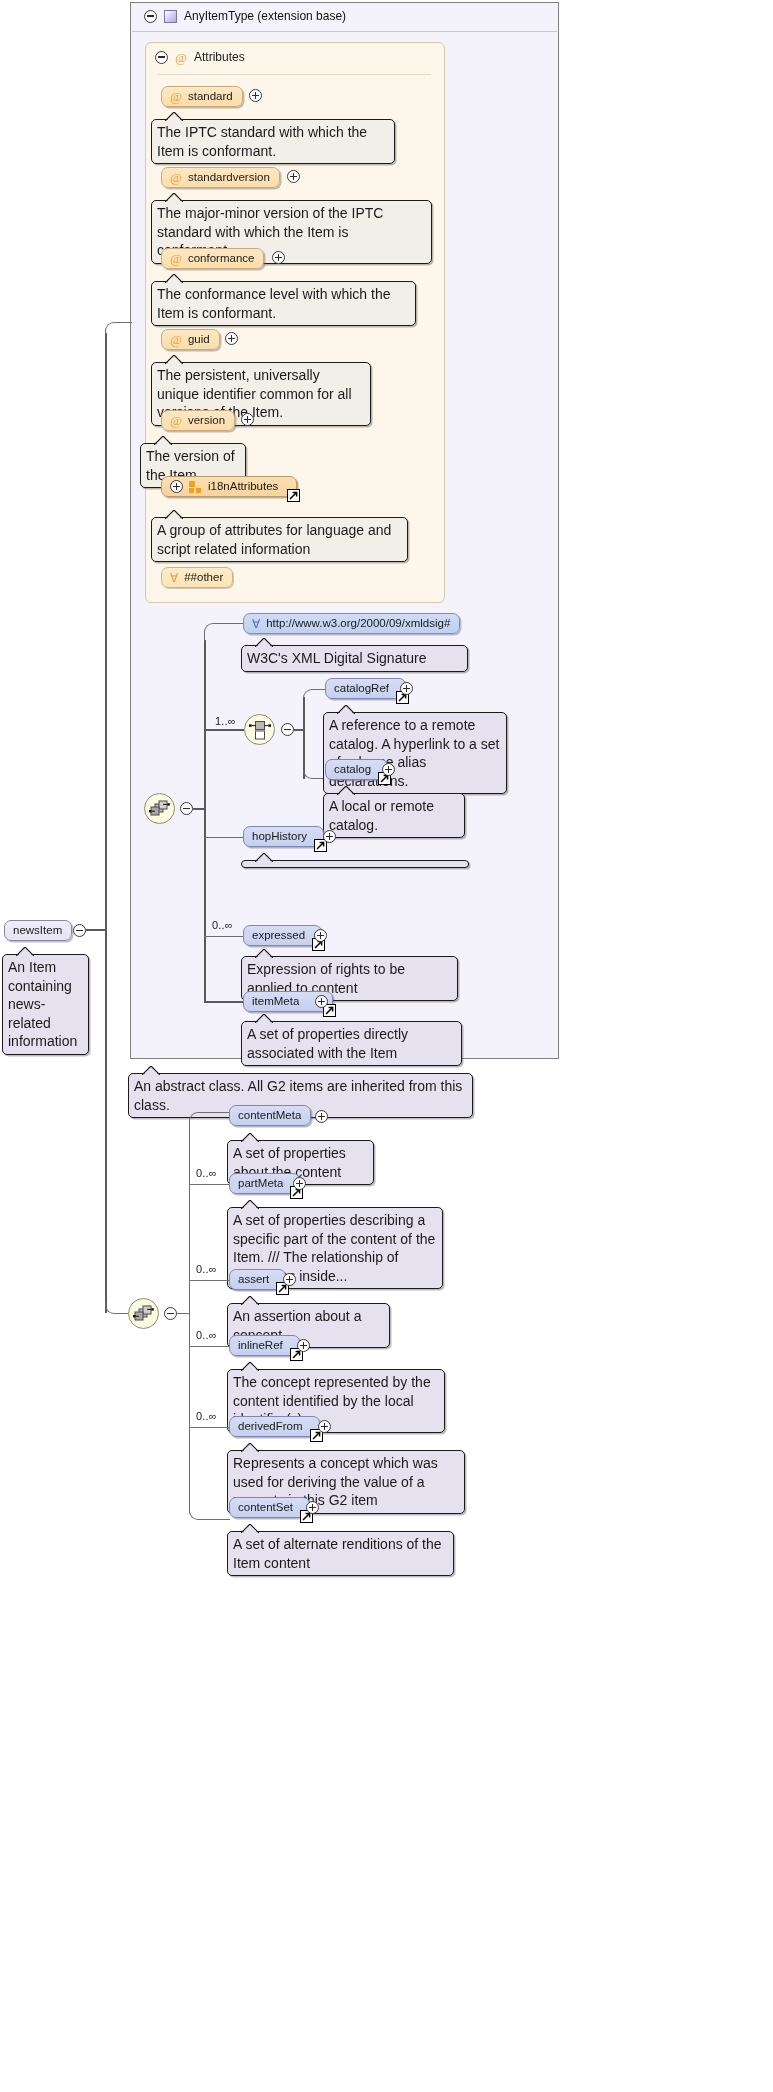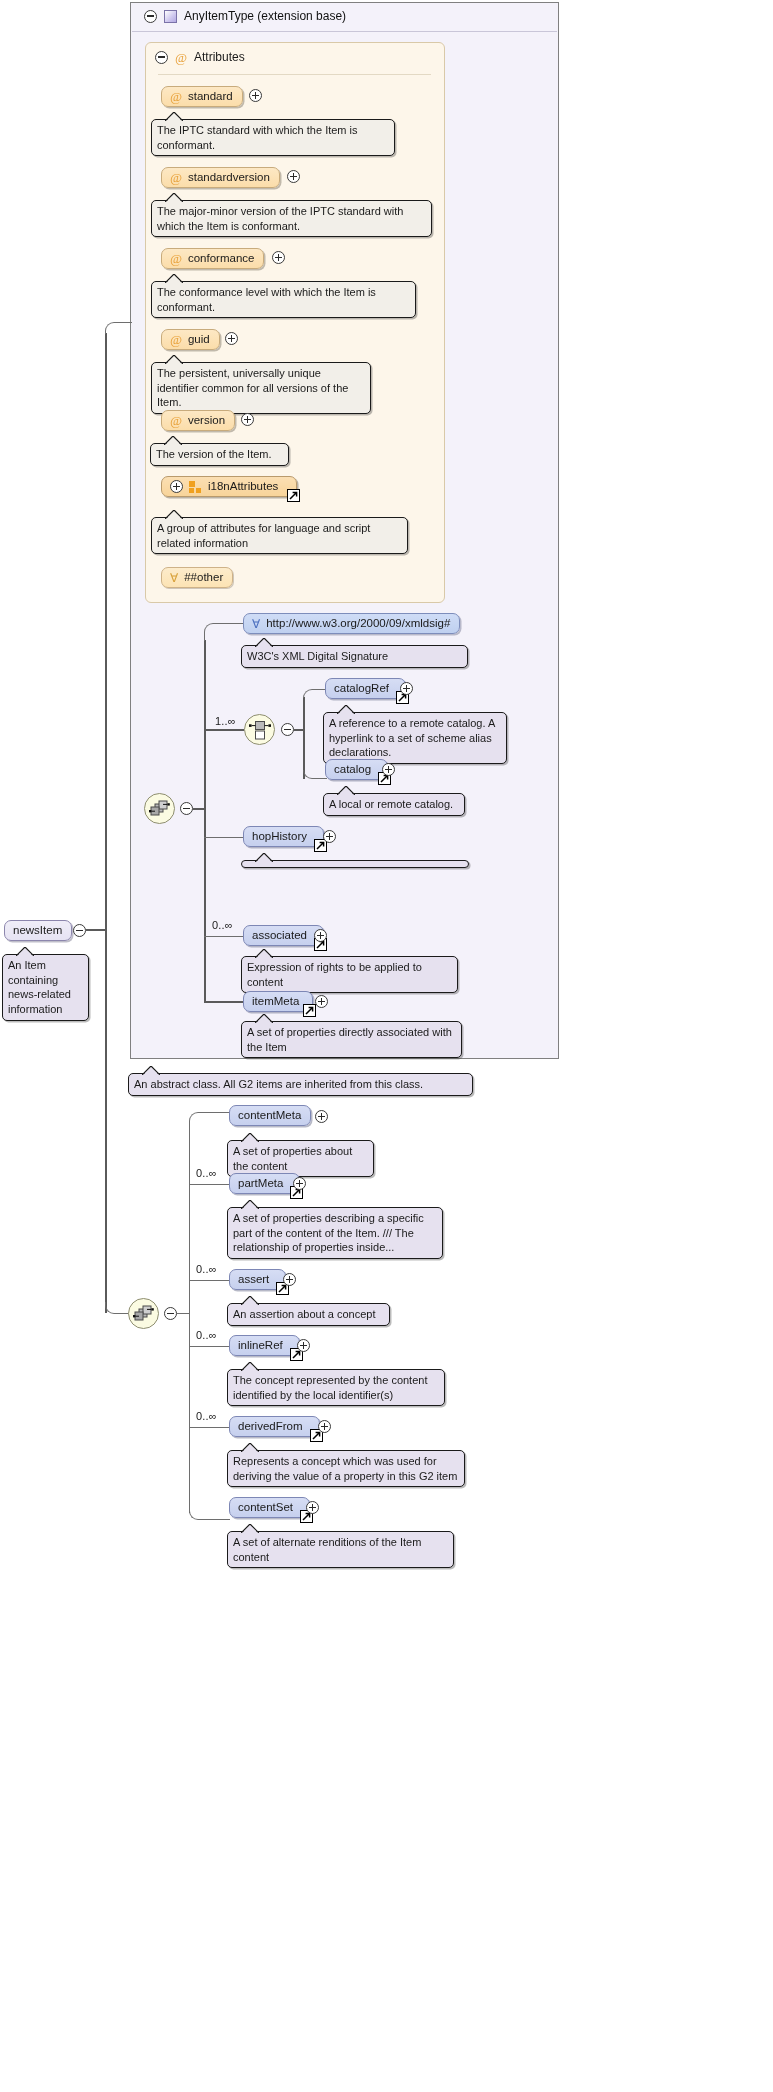--- a/index.html
+++ b/index.html
@@ -128,21 +128,21 @@
 
   
   .nodetoggle { position:absolute; }
 
   
   .anno {
     position:absolute;
     border:1.2px solid #1a1a1a;
     border-radius:5px;
     padding:3px 5px 3px 5px;
-    font-size:11px; line-height:1.33;
+    font-size:14px; line-height:1.33;
     box-shadow:1.5px 1.5px 0 rgba(60,60,60,.35);
   }
   .anno.cream { background:#f2efe9; }
   .anno.lilac { background:#e6e1ef; }
   .anno .tail, .anno .tailshadow { position:absolute; }
   .anno .tail {
     top:-7px; left:14px; width:16px; height:8px;
     background:inherit;
     clip-path:polygon(0 100%, 50% 0, 100% 100%);
   }
@@ -250,21 +250,21 @@
         <polyline points="0,9 9,0 18,9" fill="none" stroke="#1a1a1a" stroke-width="1.2"></polyline>
       </svg>
     <span>The persistent, universally unique identifier common for all versions of the Item.</span>
   </div>
 
   <div class="pill attr" style="left:161px; top:410px;">
     <span class="at">@</span>
     <span>version</span>
   </div>
   <span class="circ plus nodetoggle" style="left:241px; top:413px;"></span>
-  <div class="anno cream" style="left:150px; top:443px; width:139px;">
+  <div class="anno cream" style="left:140px; top:443px; width:106px;">
     <span class="tail"></span>
     <svg class="tailline" viewBox="0 0 18 9">
         <polyline points="0,9 9,0 18,9" fill="none" stroke="#1a1a1a" stroke-width="1.2"></polyline>
       </svg>
     <span>The version of the Item.</span>
   </div>
 
   <div class="pill group" style="left:161px; top:476px; padding-right:18px;">
     <span class="circ plus"></span>
     <span class="grpicon">
@@ -388,38 +388,38 @@
   <div class="anno lilac" style="left:241px; top:860px; width:228px;">
     <span class="tail"></span>
     <svg class="tailline" viewBox="0 0 18 9">
         <polyline points="0,9 9,0 18,9" fill="none" stroke="#1a1a1a" stroke-width="1.2"></polyline>
       </svg>
   </div>
 
   <div class="ln h" style="left:204px; top:936px; width:40px;"></div>
   <span class="card" style="left:212px; top:919px;">0..∞</span>
   <div class="pill elem" style="left:243px; top:925px; padding-right:16px;">
-    <span>associated</span>
+    <span>expressed</span>
     <span class="extlink">
       <svg width="9" height="9" viewBox="0 0 9 9">
           <path d="M1 8 L7 2 M3.6 1.6 H7.6 V5.6" stroke="#000" stroke-width="1.5" fill="none"></path>
         </svg>
     </span>
   </div>
   <span class="circ plus nodetoggle" style="left:314px; top:929px;"></span>
   <div class="anno lilac" style="left:241px; top:956px; width:217px;">
     <span class="tail"></span>
     <svg class="tailline" viewBox="0 0 18 9">
         <polyline points="0,9 9,0 18,9" fill="none" stroke="#1a1a1a" stroke-width="1.2"></polyline>
       </svg>
     <span>Expression of rights to be applied to content</span>
   </div>
 
   <div class="ln h thick" style="left:204px; top:1001px; width:40px;"></div>
-  <div class="pill elem" style="left:243px; top:991px; padding-right:13px;justify-content:flex-end;">
+  <div class="pill elem" style="left:243px; top:991px; padding-right:33px;justify-content:flex-end;">
     <span>itemMeta</span>
     <span class="extlink">
       <svg width="9" height="9" viewBox="0 0 9 9">
           <path d="M1 8 L7 2 M3.6 1.6 H7.6 V5.6" stroke="#000" stroke-width="1.5" fill="none"></path>
         </svg>
     </span>
   </div>
   <span class="circ plus nodetoggle" style="left:315px; top:995px;"></span>
   <div class="anno lilac" style="left:241px; top:1021px; width:221px;">
     <span class="tail"></span>

